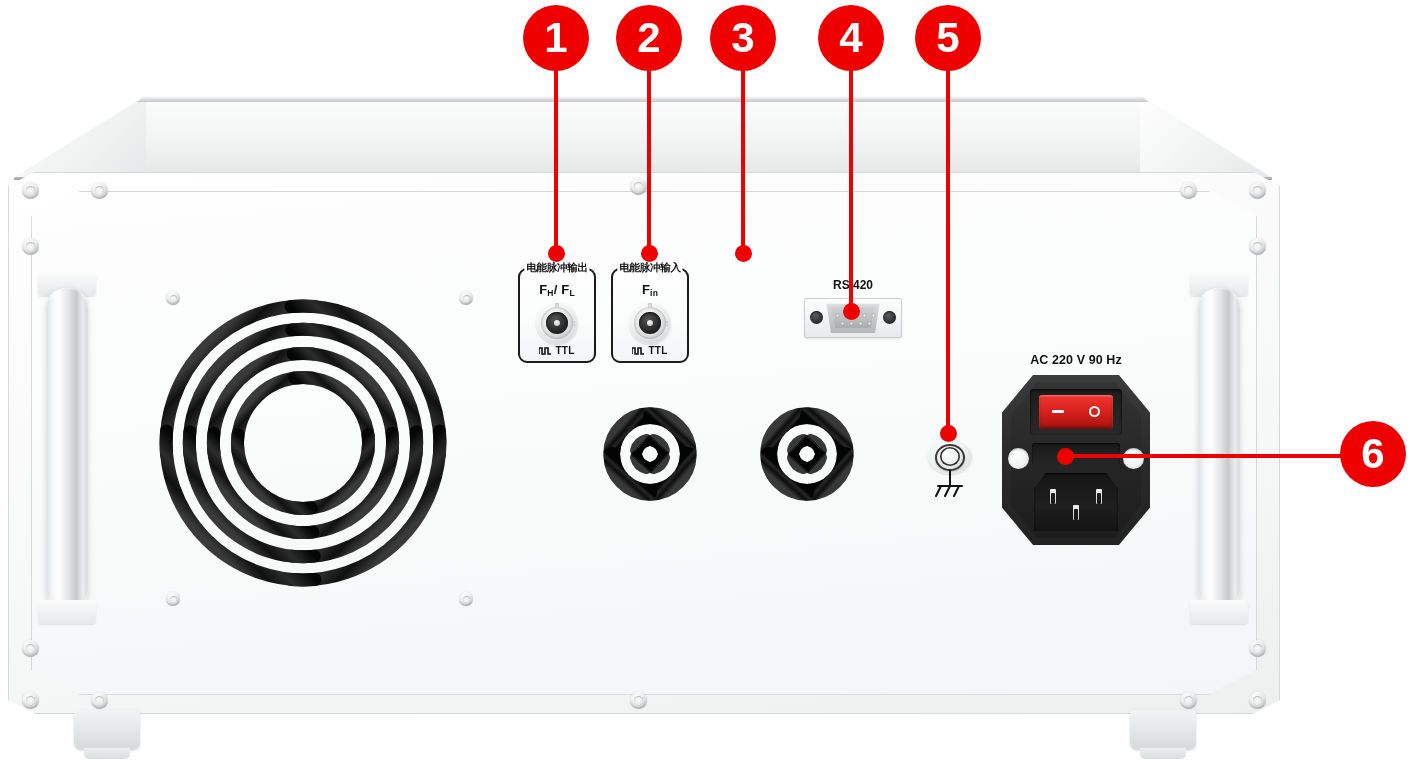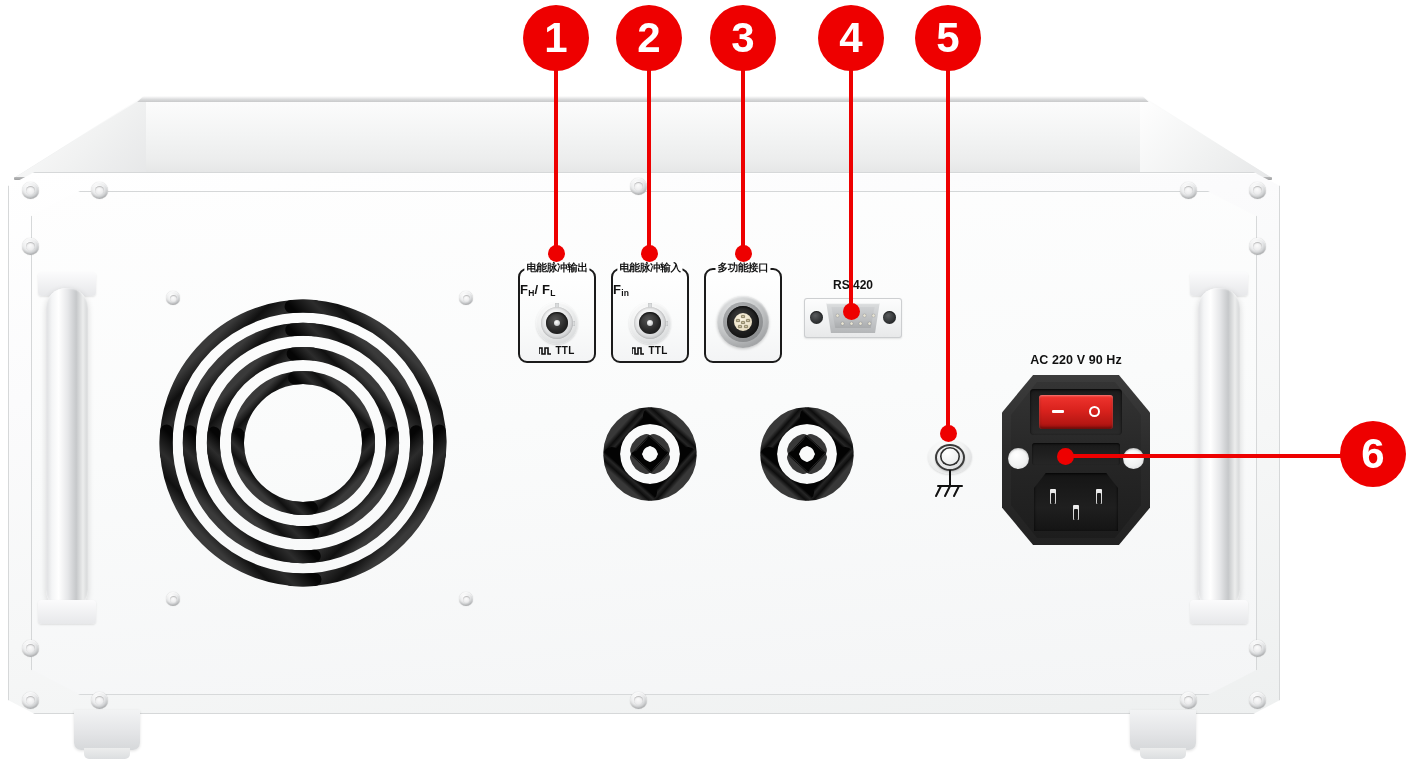--- a/index.html
+++ b/index.html
@@ -196,20 +196,21 @@
     color: #111111;
     white-space: nowrap;
     font-family: "DejaVu Sans", "Liberation Sans", sans-serif;
     font-weight: 600;
     letter-spacing: -0.3px;
   }
   .conn-sub {
     position: absolute;
     top: 12px;
     left: 0; right: 0;
+    text-align: center;
     font-size: 13px;
     color: #111111;
     font-weight: 600;
     letter-spacing: 0.2px;
   }
   .conn-sub sub {
     font-size: 8.5px;
     vertical-align: baseline;
     position: relative;
     top: 2px;
@@ -727,36 +728,20 @@
       <div class="bnc-pin"></div>
     </div>
     <div class="conn-ttl">
       <svg width="13" height="9" viewBox="0 0 13 9" style="vertical-align:-1px" aria-hidden="true">
         <polyline points="0,8 0,2 3,2 3,8 6,8 6,2 9,2 9,8 12,8" fill="none" stroke="#111" stroke-width="1.6"></polyline>
       </svg>
       <span>TTL</span>
     </div>
   </div>
 
-  <div class="conn-box" style="left:704px; top:268px;">
-    <span class="conn-box-label">多功能接口</span>
-    <div class="mpc">
-      <div class="mpc-shell"></div>
-      <div class="mpc-ring2"></div>
-      <div class="mpc-core"></div>
-      <div class="mpc-insert">
-        <div class="mpc-pin" style="left:7.4px; top:2.2px;"></div>
-        <div class="mpc-pin" style="left:2.4px; top:6.2px;"></div>
-        <div class="mpc-pin" style="left:12.4px;top:6.2px;"></div>
-        <div class="mpc-pin" style="left:4.4px; top:12.2px;"></div>
-        <div class="mpc-pin" style="left:10.4px;top:12.2px;"></div>
-        <div class="mpc-pin" style="left:7.4px; top:7.6px;"></div>
-      </div>
-    </div>
-  </div>
 
   <div style="position:absolute; left:804px; top:278px; width:98px; text-align:center;
               font-size:12px; font-weight:700; color:#111;">RS 420</div>
 
   <div class="db9-wrap">
     <div class="db9-plate"></div>
     <div class="db9-jack-hole" style="left:6px;"></div>
     <div class="db9-jack-hole" style="right:6px;"></div>
     <div class="db9-shell"></div>
     <div class="db9-inner"></div>

